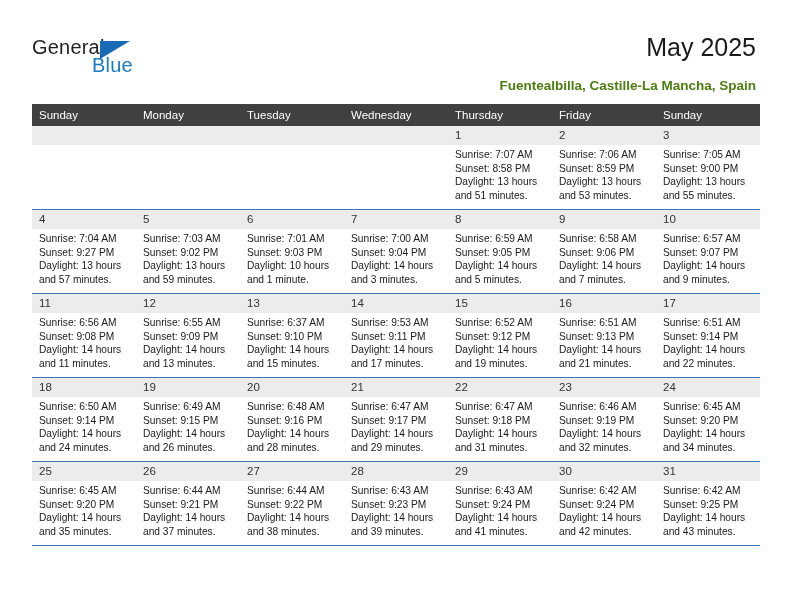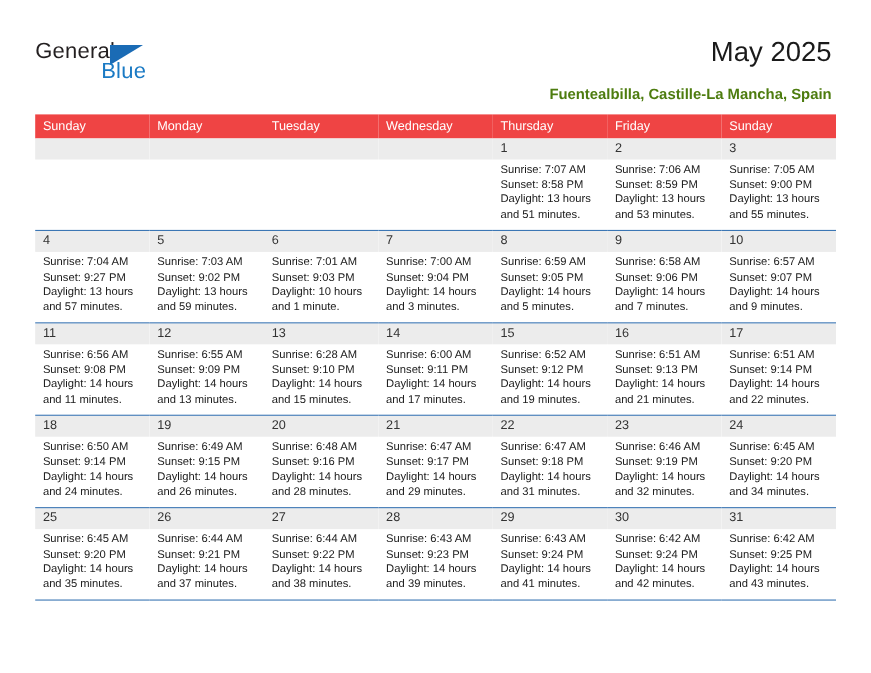--- a/index.html
+++ b/index.html
@@ -87,21 +87,21 @@
   
   .calendar {
     position: absolute;
     left: 32px;
     top: 104px;
     width: 728px;
     border-collapse: collapse;
     table-layout: fixed;
   }
   .calendar th {
-    background: #ef4444;
+    background: #404040;
     color: #ffffff;
     font-size: 11.5px;
     font-weight: normal;
     text-align: left;
     padding: 5px 0 5px 7px;
     height: 12px;
     border: none;
   }
   .calendar td {
     vertical-align: top;
@@ -269,29 +269,29 @@
             <div class="daynum">12</div>
             <div class="info">
               <div>Sunrise: 6:55 AM</div>
               <div>Sunset: 9:09 PM</div>
               <div class="daylight">Daylight: 14 hours and 13 minutes.</div>
             </div>
           </td>
           <td>
             <div class="daynum">13</div>
             <div class="info">
-              <div>Sunrise: 6:28 AM</div>
+              <div>Sunrise: 6:37 AM</div>
               <div>Sunset: 9:10 PM</div>
               <div class="daylight">Daylight: 14 hours and 15 minutes.</div>
             </div>
           </td>
           <td>
             <div class="daynum">14</div>
             <div class="info">
-              <div>Sunrise: 6:00 AM</div>
+              <div>Sunrise: 9:53 AM</div>
               <div>Sunset: 9:11 PM</div>
               <div class="daylight">Daylight: 14 hours and 17 minutes.</div>
             </div>
           </td>
           <td>
             <div class="daynum">15</div>
             <div class="info">
               <div>Sunrise: 6:52 AM</div>
               <div>Sunset: 9:12 PM</div>
               <div class="daylight">Daylight: 14 hours and 19 minutes.</div>

